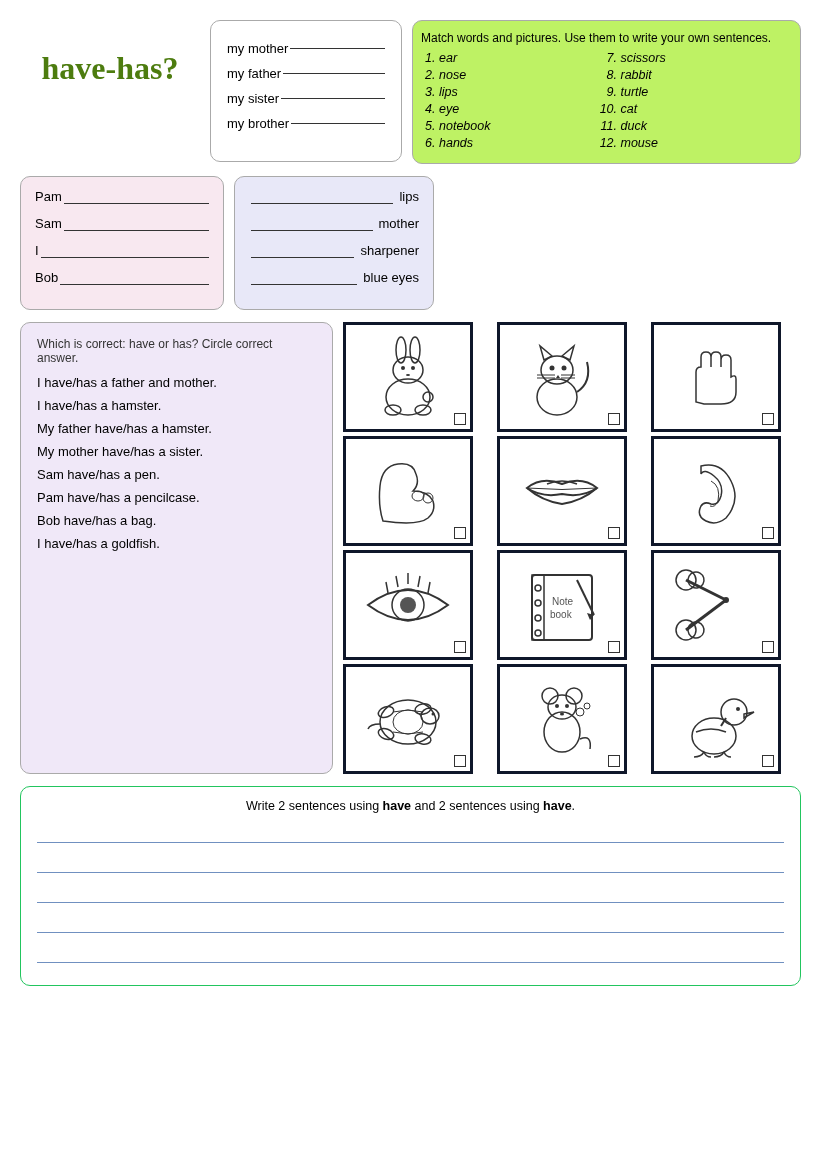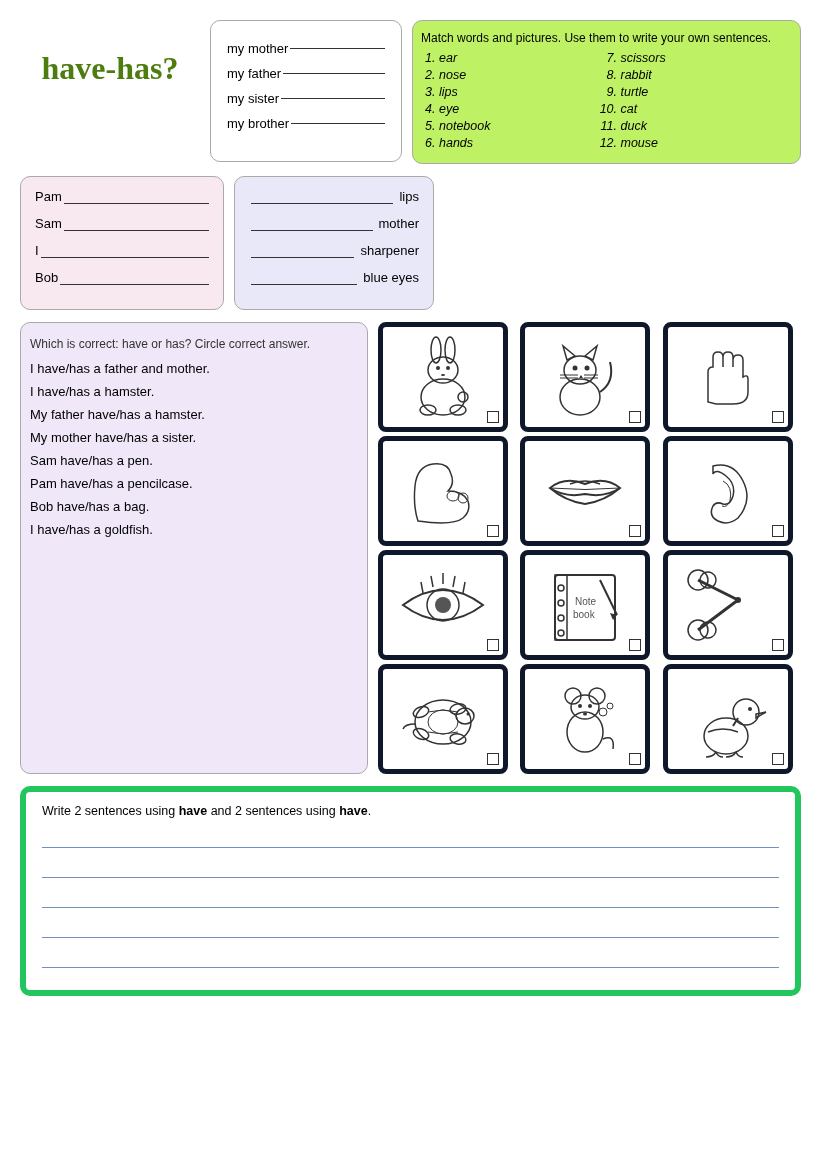--- a/index.html
+++ b/index.html
@@ -136,23 +136,23 @@
     
     .bottom-section {
       display: flex;
       gap: 10px;
       margin-bottom: 12px;
     }
 
     .exercise-box {
       border: 1px solid #aaa;
       border-radius: 10px;
-      padding: 14px 9px;
+      padding: 14px 16px;
       background: #f0e8f8;
-      width: 348px;
+      width: 313px;
       flex-shrink: 0;
     }
 
     .exercise-box .instruction {
       font-size: 12px;
       margin-bottom: 10px;
       color: #333;
     }
 
     .exercise-box .sentence {
@@ -162,22 +162,22 @@
 
     
     .images-grid {
       display: grid;
       grid-template-columns: repeat(3, 1fr);
       gap: 4px;
       flex: 1;
     }
 
     .img-cell {
-      border: 5px solid #0f172a;
-      border-radius: 8px;
+      border: 3px solid #0f172a;
+      border-radius: 0;
       width: 130px;
       height: 110px;
       display: flex;
       align-items: center;
       justify-content: center;
       position: relative;
       background: #fff;
       overflow: hidden;
     }
 
@@ -186,24 +186,25 @@
       bottom: 4px;
       right: 4px;
       width: 12px;
       height: 12px;
       border: 1px solid #333;
       background: #fff;
     }
 
     
     .writing-box {
-      border: 6px solid #22c55e;
+      border: 1px solid #22c55e;
       border-radius: 10px;
       padding: 12px 16px;
       background: #fff;
+      text-align: center;
     }
 
     .writing-box .instruction {
       font-size: 12.5px;
       margin-bottom: 10px;
     }
 
     .writing-line {
       border-bottom: 1px solid #7090c0;
       margin-bottom: 10px;

